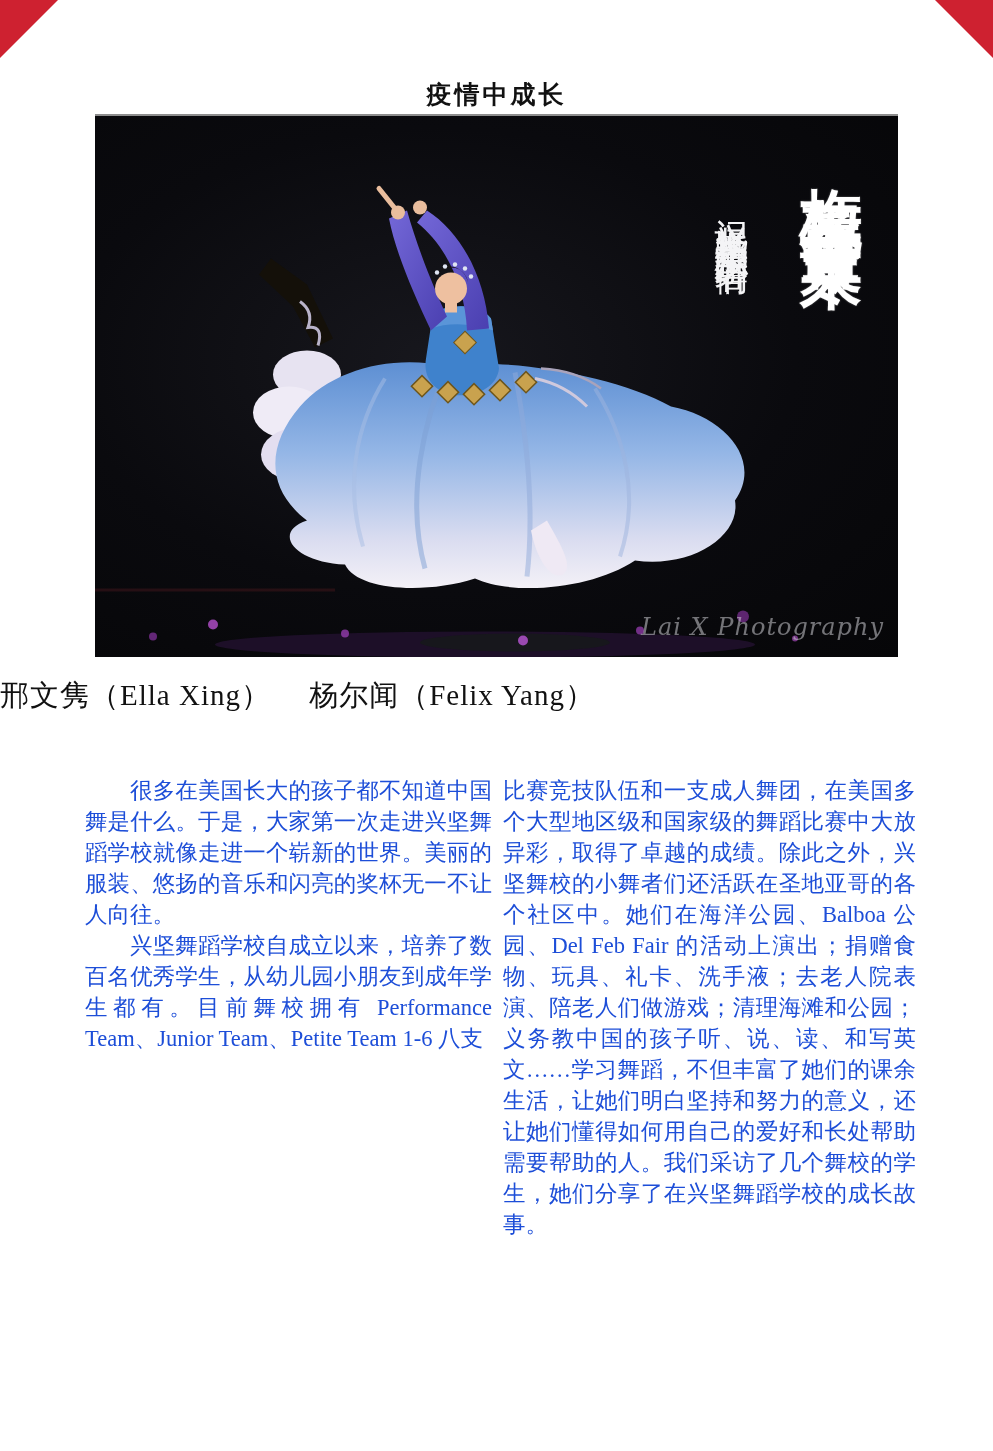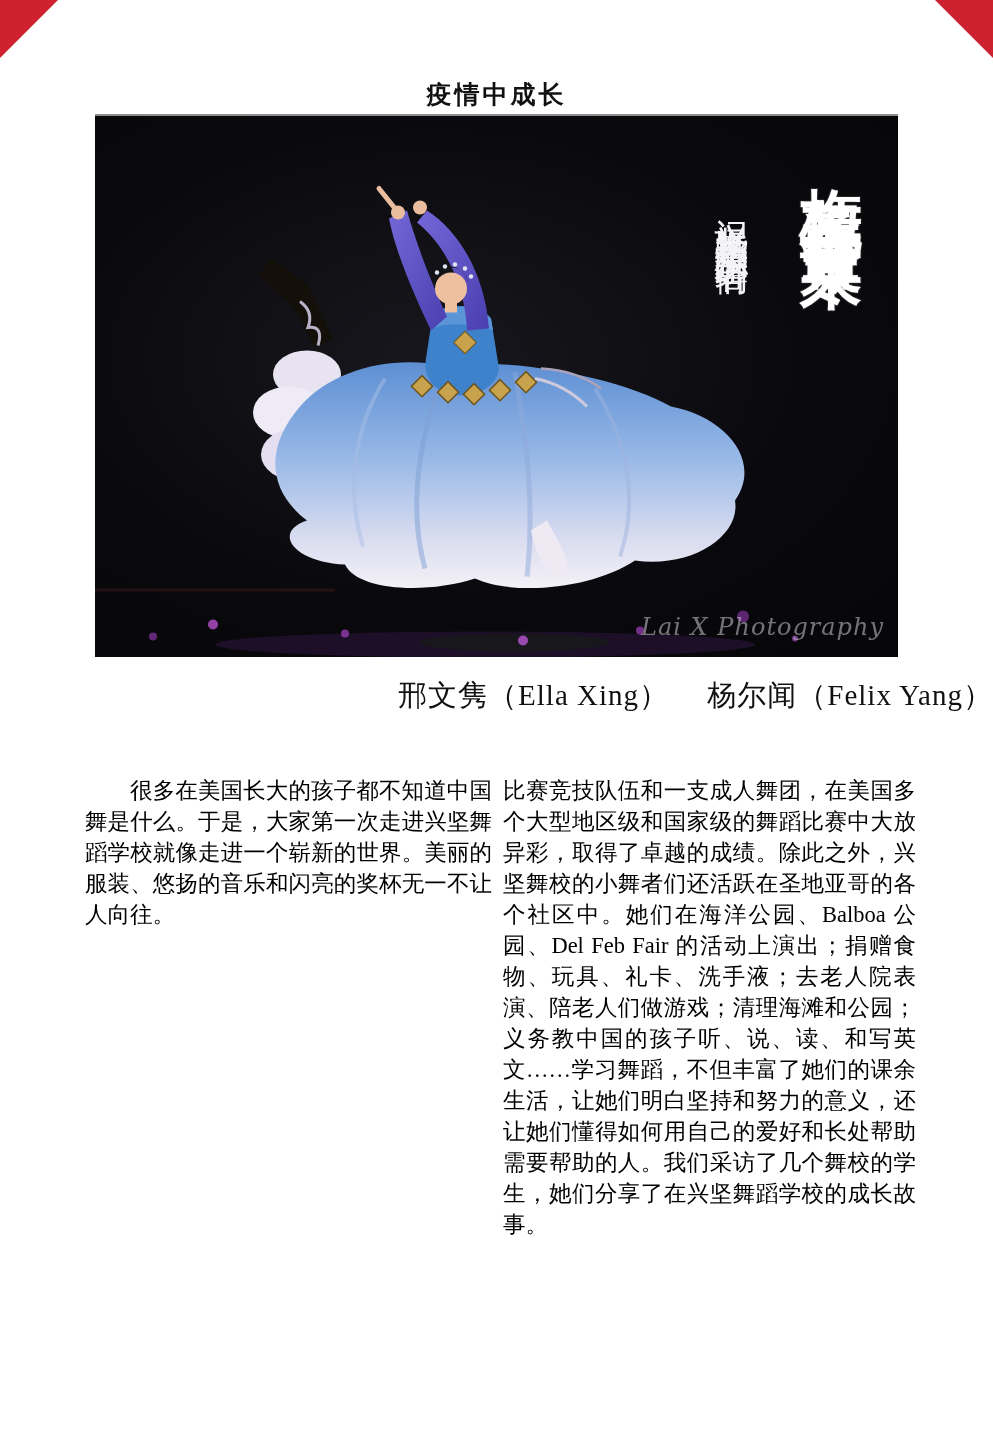--- a/index.html
+++ b/index.html
@@ -46,28 +46,28 @@
     font-family:"Liberation Serif","DejaVu Serif",serif;
   }
   .watermark{
     position:absolute;right:14px;bottom:16px;
     color:rgba(205,205,212,0.55);font-size:24px;font-style:italic;
     font-family:"DejaVu Serif",serif;letter-spacing:1px;margin-top:37px;
   }
   
   .byline{
     position:absolute;top:676px;left:0;width:100%;
-    text-align:right;font-size:29px;color:#111;
+    text-align:left;font-size:29px;color:#111;
     letter-spacing:1px;
   }
   
   .col{
     position:absolute;top:775px;
     font-size:22.5px;line-height:31px;
-    text-align:justify;color:#000000;
+    text-align:justify;color:#1d4ed8;
   }
   .col p{margin:0;text-indent:2em;}
   .col p.cont{text-indent:0;}
   .col-left{left:85px;width:407px;}
   .col-right{left:503px;width:413px;}
   
   .footer-rule{position:absolute;left:85px;top:1337px;width:831px;height:3px;background:#151515;}
   .footer{
     position:absolute;top:1346px;right:70px;
     display:flex;align-items:baseline;gap:12px;
@@ -173,20 +173,21 @@
 
     <div class="v-subtitle">记兴坚舞蹈学校的小舞者们</div>
     <div class="v-title">梅花香自苦寒来</div>
     <div class="watermark">Lai X Photography</div>
   </div>
 
   <div class="byline">邢文隽（Ella Xing）　 杨尔闻（Felix Yang）</div>
 
   <div class="col col-left">
     <p>很多在美国长大的孩子都不知道中国舞是什么。于是，大家第一次走进兴坚舞蹈学校就像走进一个崭新的世界。美丽的服装、悠扬的音乐和闪亮的奖杯无一不让人向往。</p>
+    <p>兴坚舞蹈学校自成立以来，培养了数百名优秀学生，从幼儿园小朋友到成年学生都有。目前舞校拥有 Performance Team、Junior Team、Petite Team 1-6 八支</p>
   </div>
 
   <div class="col col-right">
     <p class="cont">比赛竞技队伍和一支成人舞团，在美国多个大型地区级和国家级的舞蹈比赛中大放异彩，取得了卓越的成绩。除此之外，兴坚舞校的小舞者们还活跃在圣地亚哥的各个社区中。她们在海洋公园、Balboa 公园、Del Feb Fair 的活动上演出；捐赠食物、玩具、礼卡、洗手液；去老人院表演、陪老人们做游戏；清理海滩和公园；义务教中国的孩子听、说、读、和写英文……学习舞蹈，不但丰富了她们的课余生活，让她们明白坚持和努力的意义，还让她们懂得如何用自己的爱好和长处帮助需要帮助的人。我们采访了几个舞校的学生，她们分享了在兴坚舞蹈学校的成长故事。</p>
   </div>
 
   <div class="footer-rule"></div>
   <div class="footer">
     <span class="issue">October 2022</span>
     <span class="pagenum">35</span>

